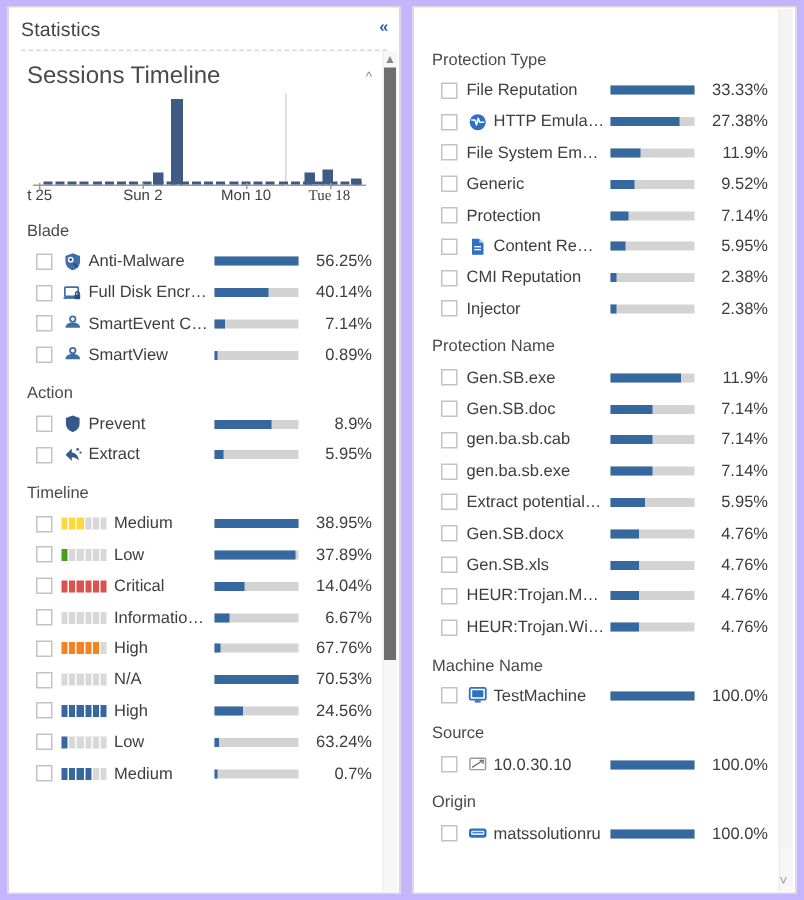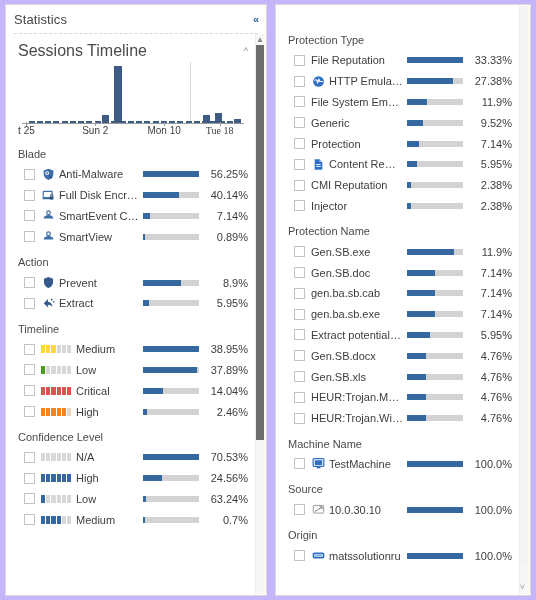--- a/index.html
+++ b/index.html
@@ -329,35 +329,50 @@
               </div>
               <span class="lbl">Critical</span>
               <div class="bar-wrap">
                 <div class="bar-fill" style="width: 20.16px;"></div>
               </div>
               <span class="pct">14.04%</span>
             </div>
             <div class="row">
               <div class="cb"></div>
               <div class="meter">
+                <i></i>
+                <i></i>
+                <i></i>
+                <i></i>
+                <i></i>
+                <i></i>
+              </div>
+              <span class="lbl">Informational</span>
+              <div class="bar-wrap">
+                <div class="bar-fill" style="width: 9.576px;"></div>
+              </div>
+              <span class="pct">6.67%</span>
+            </div>
+            <div class="row">
+              <div class="cb"></div>
+              <div class="meter">
                 <i style="background: rgb(245, 130, 32);"></i>
                 <i style="background: rgb(245, 130, 32);"></i>
                 <i style="background: rgb(245, 130, 32);"></i>
                 <i style="background: rgb(245, 130, 32);"></i>
                 <i style="background: rgb(245, 130, 32);"></i>
                 <i></i>
               </div>
               <span class="lbl">High</span>
               <div class="bar-wrap">
                 <div class="bar-fill" style="width: 3.528px;"></div>
               </div>
-              <span class="pct">2.46%</span>
-            </div>
-          </div>
-          <div class="section-title">Confidence Level</div>
+              <span class="pct">67.76%</span>
+            </div>
+          </div>
           <div>
             <div class="row">
               <div class="cb"></div>
               <div class="meter">
                 <i></i>
                 <i></i>
                 <i></i>
                 <i></i>
                 <i></i>
                 <i></i>

